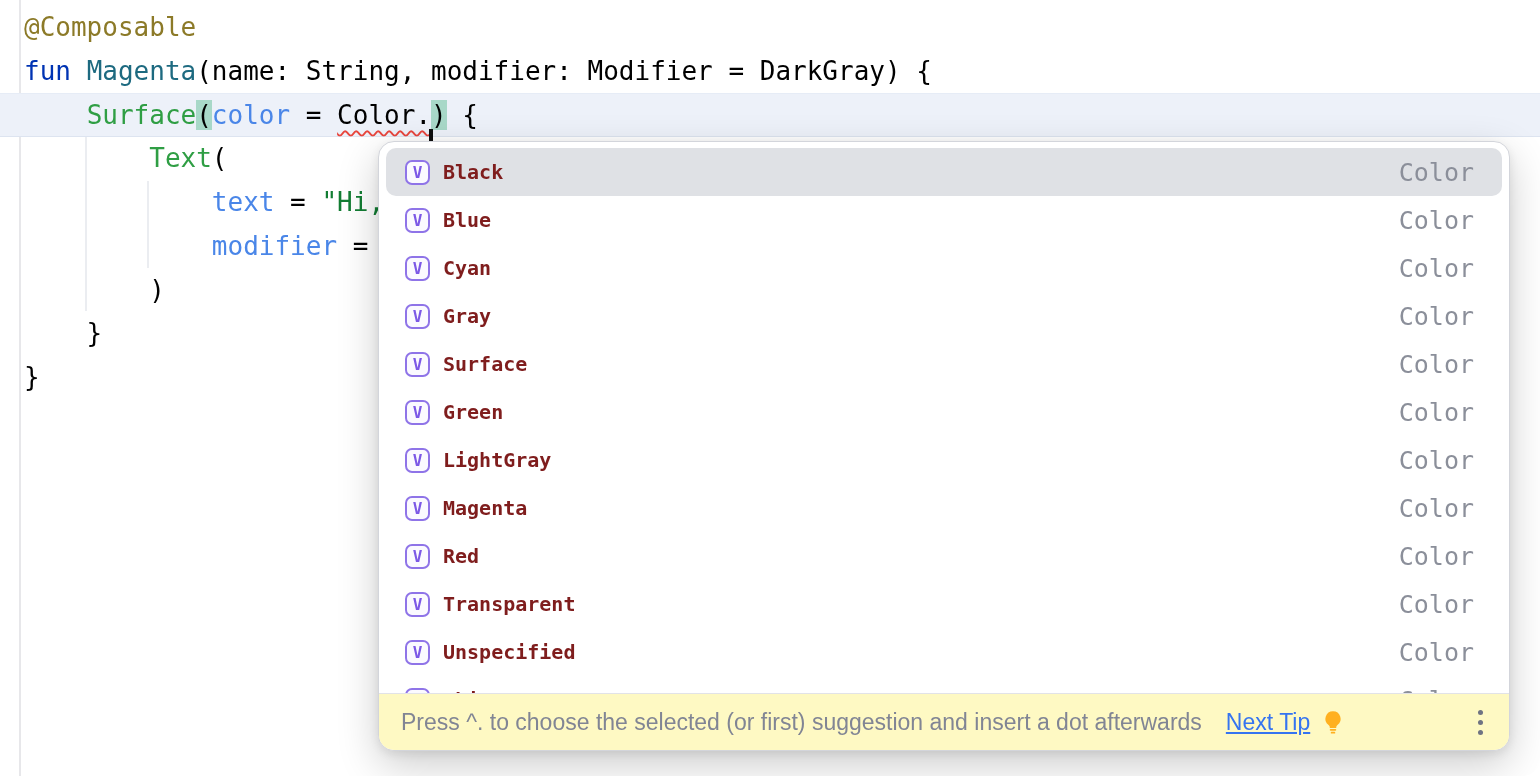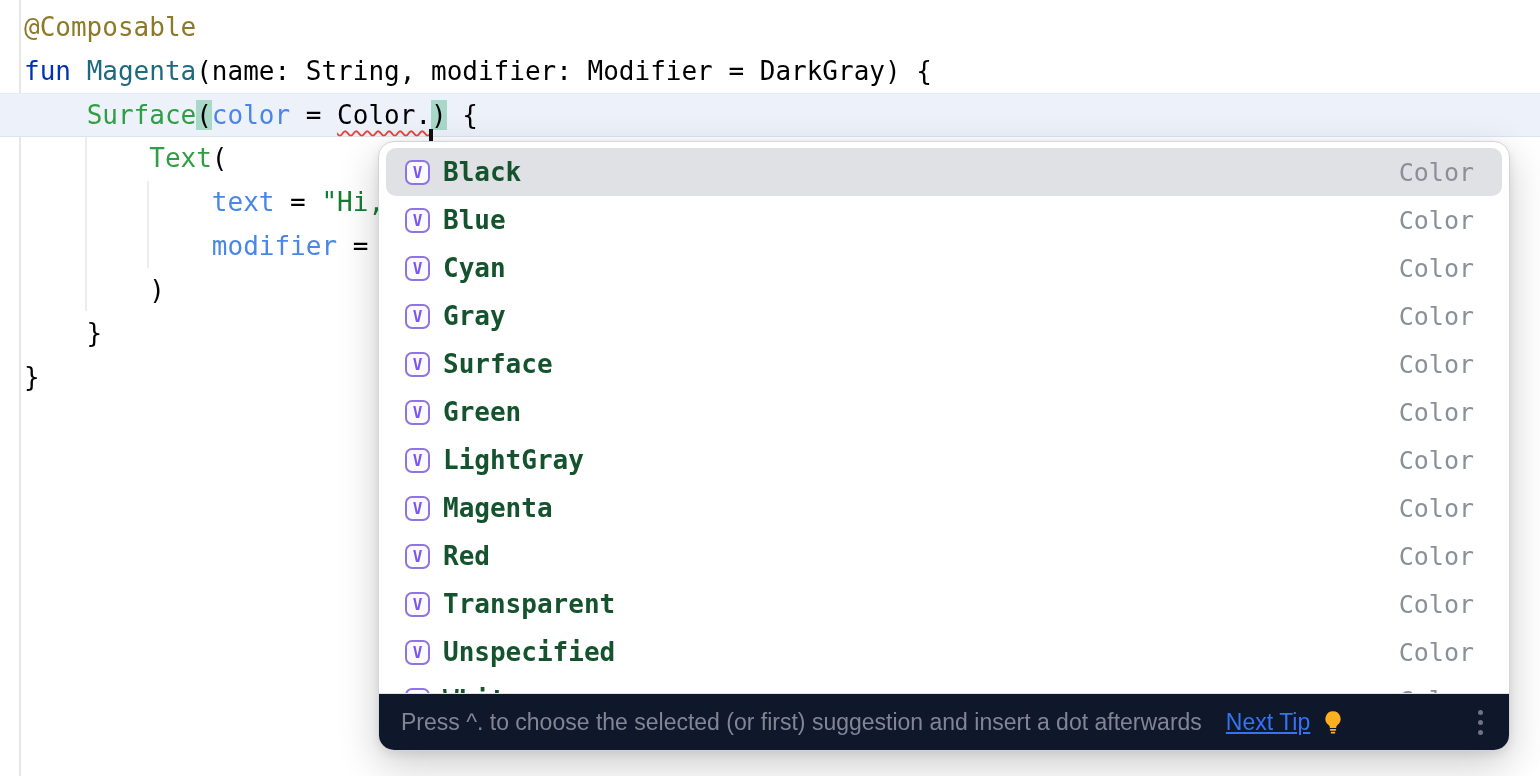--- a/index.html
+++ b/index.html
@@ -65,27 +65,27 @@
   }
   .popup-item.selected { background:#dfe1e5; }
   .v-icon {
     width:25px; height:25px; flex:0 0 auto;
     border:2px solid #8f74e8; border-radius:7px;
     background:#fbfaff; color:#7c59e6;
     display:flex; align-items:center; justify-content:center;
     font-size:16px; font-weight:600;
     font-family:"DejaVu Sans Mono", monospace;
   }
-  .item-name { margin-left:13px; font-size:26px; font-weight:700; color:#14532d; }
+  .item-name { margin-left:13px; font-size:20px; font-weight:700; color:#7f1d1d; }
   .item-type { margin-left:auto; font-size:25px; color:#8b8f9a; }
 
   
   .popup-footer {
     position:absolute; left:0; right:0; bottom:0; height:57px;
-    background:#0f172a; border-top:1px solid #e2e3e7;
+    background:#fef9c3; border-top:1px solid #e2e3e7;
     display:flex; align-items:center;
     padding:0 20px 0 22px;
     font-family:"Liberation Sans", sans-serif;
     font-size:23px; color:#818594;
   }
   .hint-text { white-space:nowrap; }
   .next-tip  { color:#3574f0; margin-left:24px; white-space:nowrap; cursor:pointer;text-decoration:underline; }
   .bulb      { margin-left:10px; display:flex; align-items:center; }
   .kebab {
     margin-left:auto; cursor:pointer;

